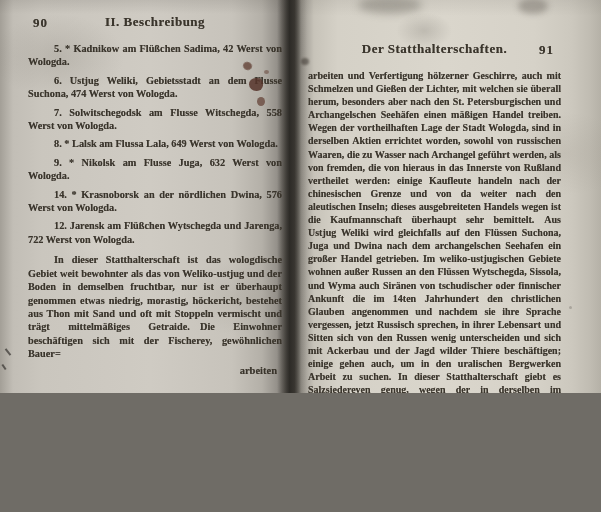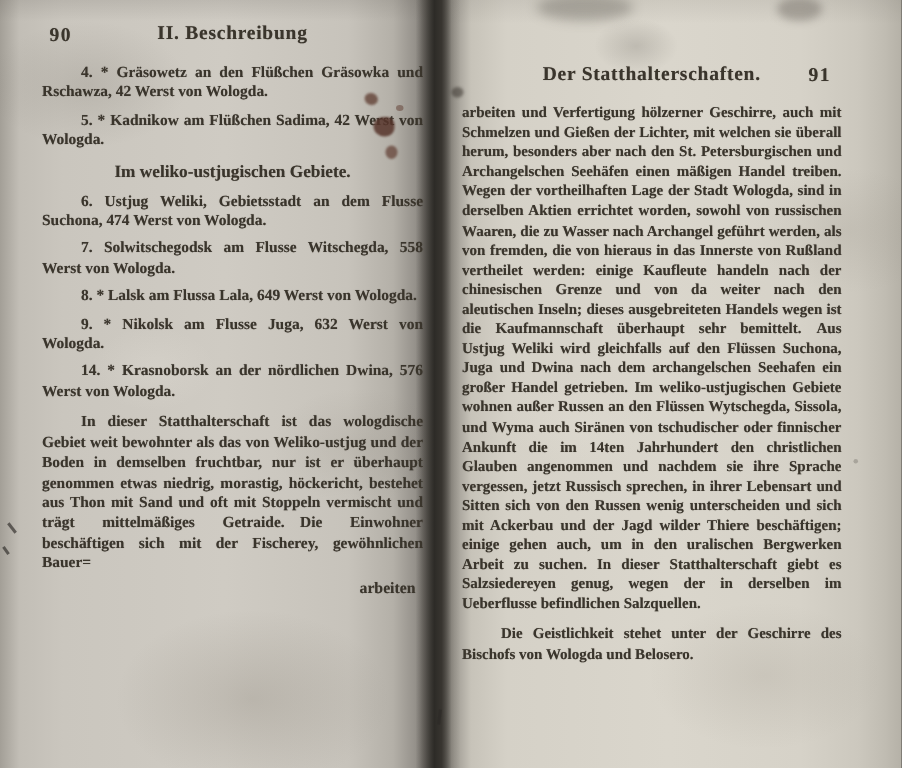--- a/index.html
+++ b/index.html
@@ -1,19 +1,19 @@
 <!DOCTYPE html>
 <html><head>
 <meta charset="utf-8">
 <style>
   html, body { margin:0; padding:0; background:#6f6c66; }
   * { box-sizing:border-box; }
 
   .spread {
-    position:relative; width:601px; height:512px; overflow:hidden;
+    position:relative; width:601px; height:393px; overflow:hidden;
     font-family:"Liberation Serif", serif; color:#3a352c;
   }
 
   
   .page-left {
     position:absolute; left:0; top:0; width:290px; height:512px;
     background:
       linear-gradient(180deg, rgba(80,76,70,0.14) 0px, rgba(80,76,70,0) 14px),
       linear-gradient(90deg, #a39f97 0px, #c2beb6 13px, #cac6be 42px, #cfcbc3 150px,
                       #c7c3bb 232px, #b4b0a8 262px, #8e8a84 280px, #605d57 290px);
@@ -105,30 +105,29 @@
 <div class="spread">
 
   <div class="page-left"></div>
 
   <div class="content content-left">
     <div class="pg-header">
       <span class="pg-num-left">90</span>
       <span class="pg-title">II. Beschreibung</span>
     </div>
 
-    <p class="item">4. * Gräsowetz an den Flüßchen Gräsowka und Rschawza, 42 Werst von Wologda.</p>
     <p class="item">5. * Kadnikow am Flüßchen Sadima, 42 Werst von Wologda.</p>
 
-    <div class="heading">Im weliko-ustjugischen Gebiete.</div>
 
     <p class="item">6. Ustjug Weliki, Gebietsstadt an dem Flusse Suchona, 474 Werst von Wologda.</p>
     <p class="item">7. Solwitschegodsk am Flusse Witschegda, 558 Werst von Wologda.</p>
     <p class="item">8. * Lalsk am Flussa Lala, 649 Werst von Wologda.</p>
     <p class="item">9. * Nikolsk am Flusse Juga, 632 Werst von Wologda.</p>
     <p class="item">14. * Krasnoborsk an der nördlichen Dwina, 576 Werst von Wologda.</p>
+    <p class="item">12. Jarensk am Flüßchen Wytschegda und Jarenga, 722 Werst von Wologda.</p>
 
     <p class="para first-indent">In dieser Statthalterschaft ist das wologdische Gebiet weit bewohnter als das von Weliko-ustjug und der Boden in demselben fruchtbar, nur ist er überhaupt genommen etwas niedrig, morastig, höckericht, bestehet aus Thon mit Sand und oft mit Stoppeln vermischt und trägt mittelmäßiges Getraide. Die Einwohner beschäftigen sich mit der Fischerey, gewöhnlichen Bauer=</p>
 
     <div class="catchword cw-left">arbeiten</div>
   </div>
 
   <div class="gutter"></div>
 
   <div class="page-right"></div>
 

